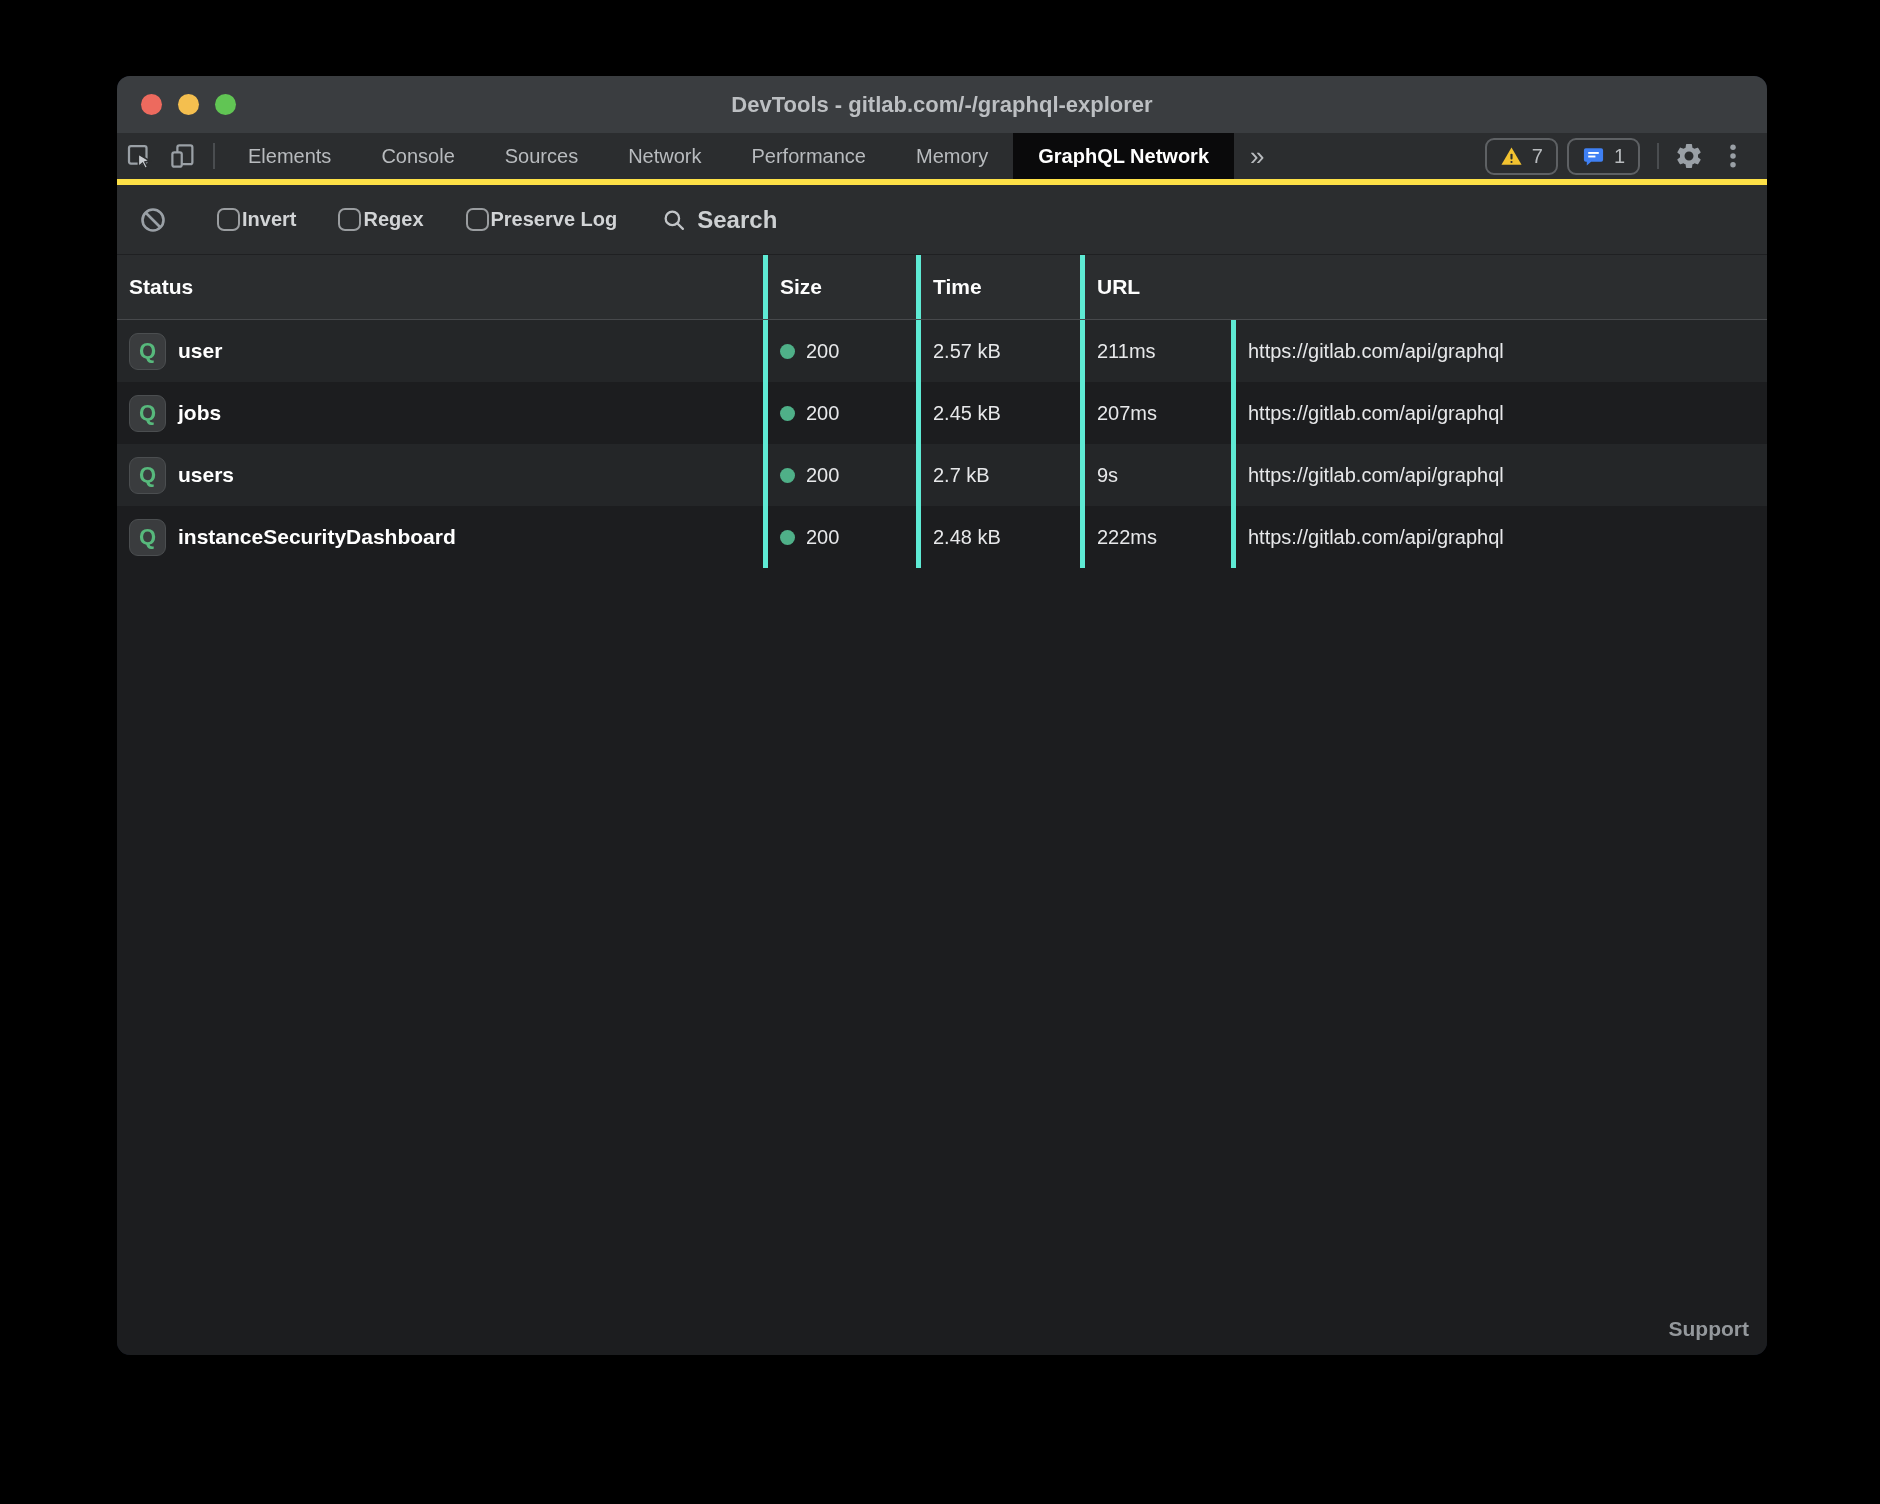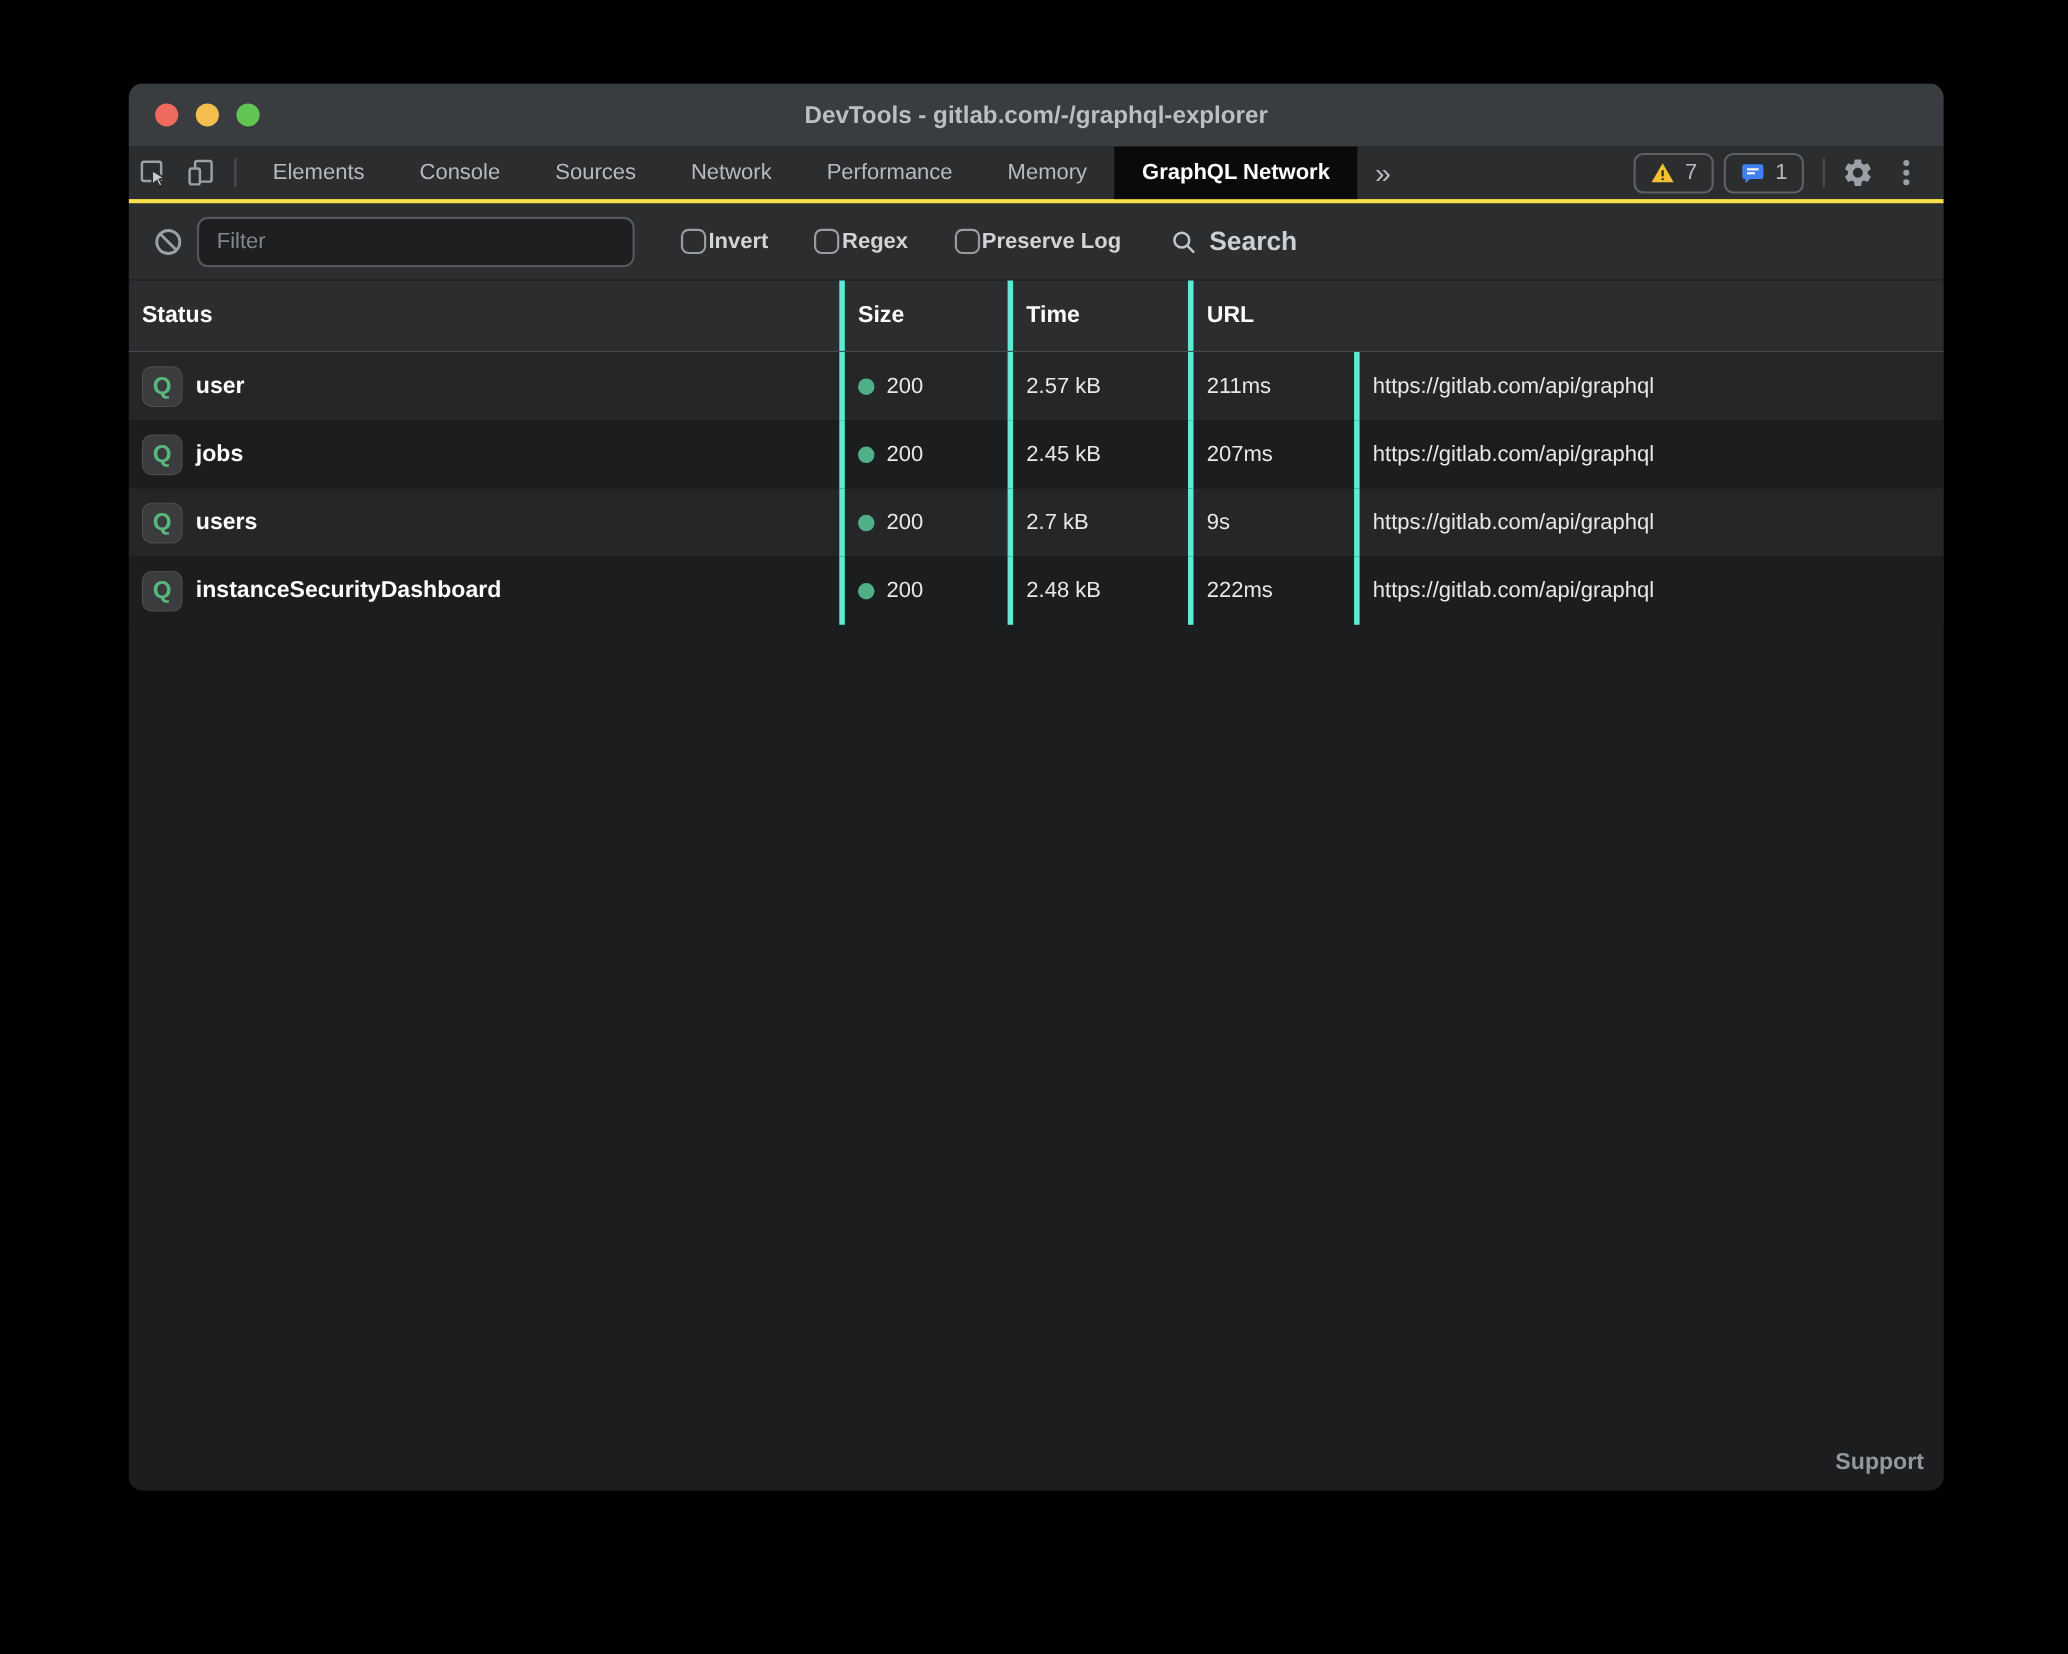--- a/index.html
+++ b/index.html
@@ -14,21 +14,21 @@
   .titlebar { height:57px; background:#3a3d40; display:flex; align-items:center;
               position:relative; flex:0 0 auto; }
   .traffic { display:flex; gap:16px; margin-left:24px; }
   .light { width:21px; height:21px; border-radius:50%; display:inline-block; cursor:default; }
   .light.red { background:#ed6a5e; } .light.yellow { background:#f4bf4f; } .light.green { background:#61c554; }
   .title { position:absolute; left:0; right:0; text-align:center; font-size:22px;
            font-weight:bold; color:#bcbfc2; pointer-events:none; }
 
   
   .tabbar { height:52px; background:#2b2d2f; display:flex; align-items:stretch;
-            flex:0 0 auto; border-bottom:4px solid #fde047; }
+            flex:0 0 auto; border-bottom:6px solid #fde047; }
   .iconbtn { background:none; border:none; display:flex; align-items:center; justify-content:center;
              width:44px; cursor:pointer; }
   .iconbtn svg { width:30px; height:30px; }
   .vsep { width:2px; height:26px; background:#4a4d50; align-self:center; margin:0 8px; }
   .tabs { display:flex; align-items:stretch; }
   .tab { display:flex; align-items:center; padding:0 25px; font-size:20px; color:#b8bbbe;
          cursor:pointer; white-space:nowrap; }
   .tab.active { background:#0a0a0b; color:#ffffff; font-weight:600; }
   .more-tabs { background:none; border:none; color:#b8bbbe; font-size:26px; padding:0 16px;
                cursor:pointer; }
@@ -180,21 +180,20 @@
     <div class="tab-right-pad"></div>
   </div>
 
   <div class="filterbar">
     <button class="clear-btn">
       <svg viewBox="0 0 24 24">
         <circle cx="12" cy="12" r="8.4" fill="none" stroke="#9aa0a6" stroke-width="2.1"></circle>
         <line x1="6.4" y1="6.4" x2="17.6" y2="17.6" stroke="#9aa0a6" stroke-width="2.1"></line>
       </svg>
     </button>
-    <input class="filter-input" type="text" placeholder="Filter" style="">
 
       <div class="chk-group">
         <span class="chk-box"></span>
         <span class="chk-label">Invert</span>
       </div>
 
       <div class="chk-group">
         <span class="chk-box"></span>
         <span class="chk-label">Regex</span>
       </div>

